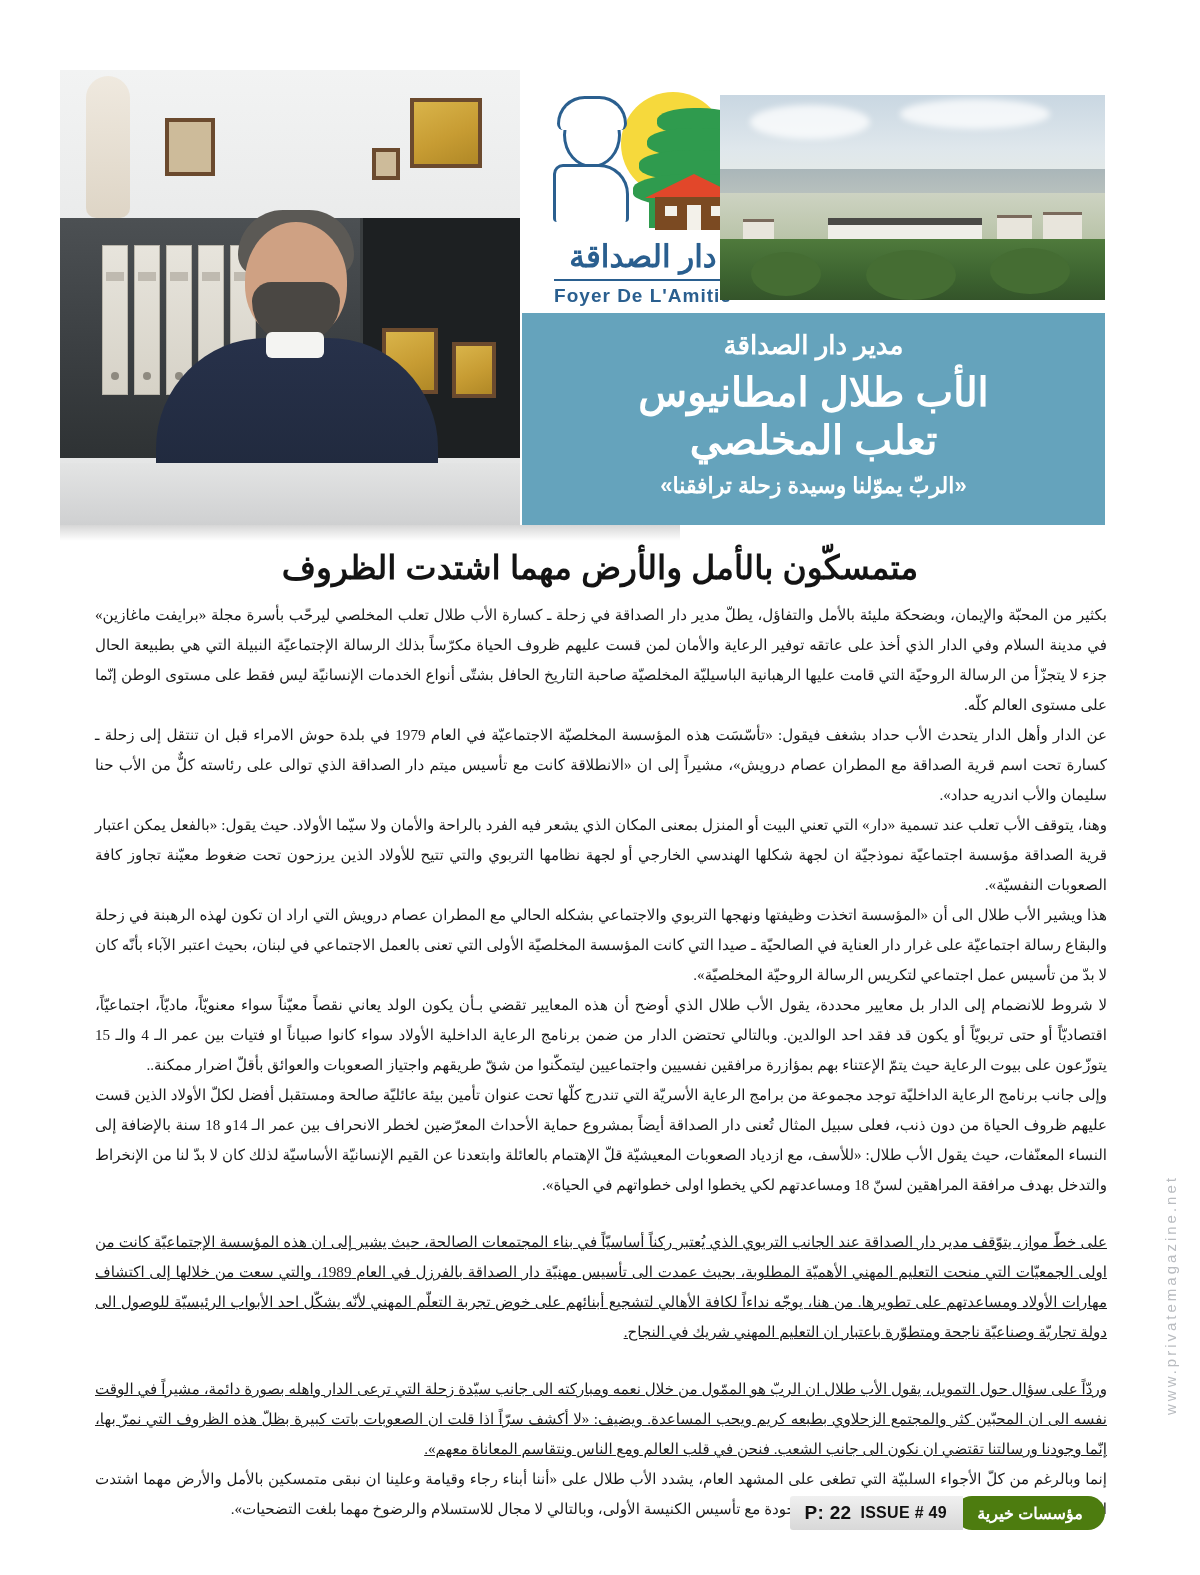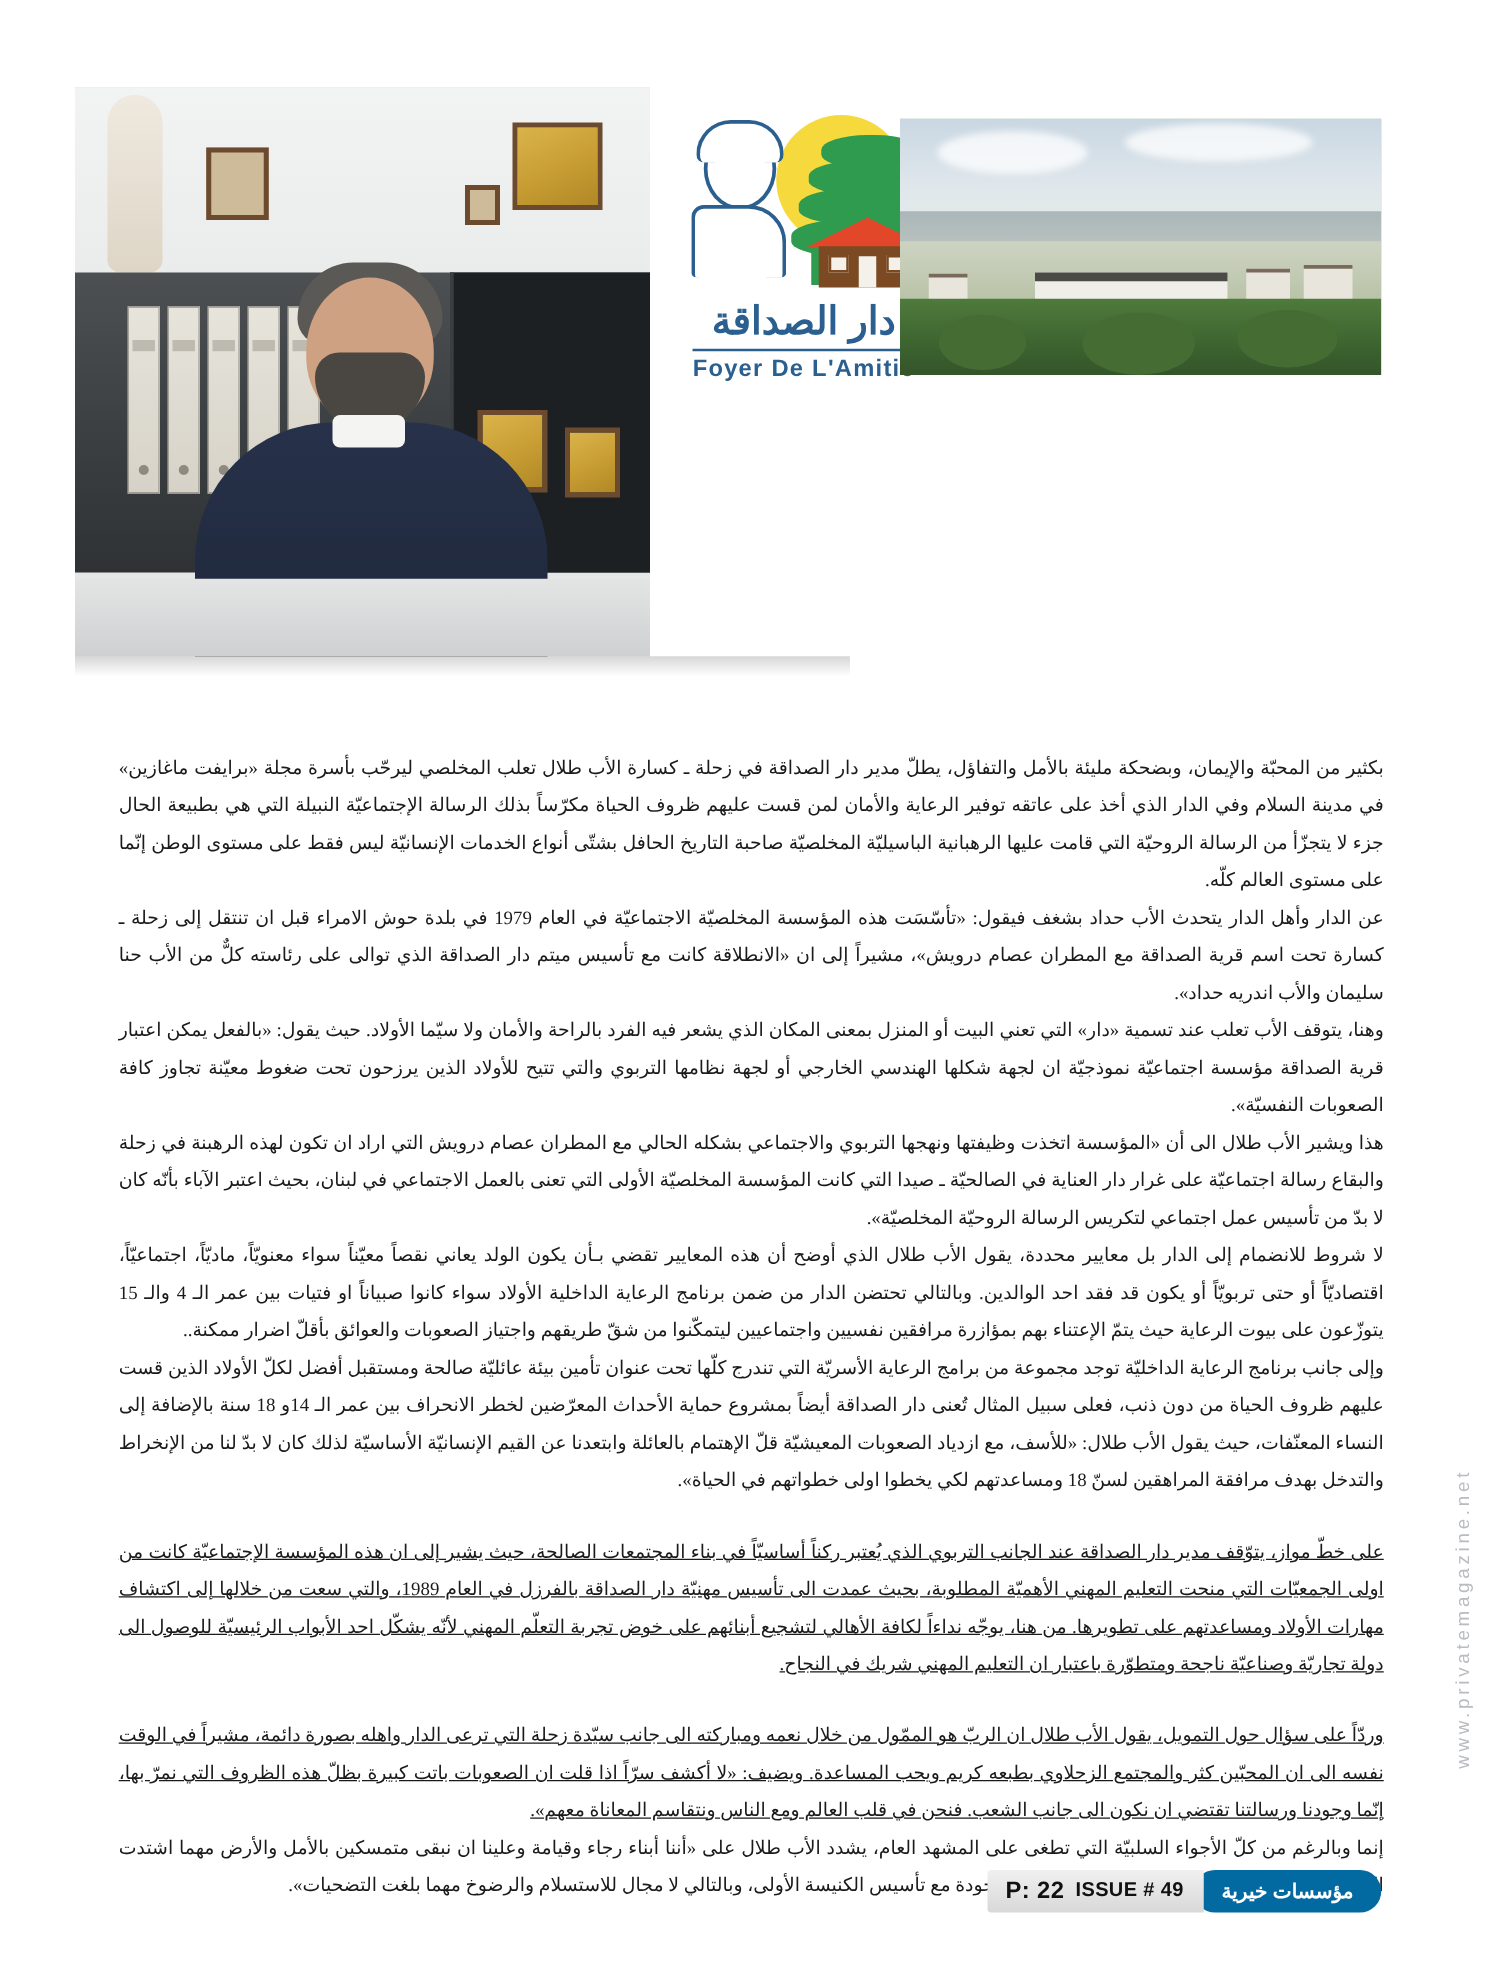--- a/index.html
+++ b/index.html
@@ -439,21 +439,21 @@
   }
   .footer-issue {
     font-size: 16px;
     font-weight: bold;
     letter-spacing: .3px;
   }
   .footer-tag {
     height: 34px;
     min-width: 118px;
     padding: 0 16px;
-    background: #0369a1;
+    background: #4d7c0f;
     color: #ffffff;
     border-radius: 17px;
     display: flex;
     align-items: center;
     justify-content: center;
     font-size: 16px;
     font-weight: bold;
     direction: rtl;
     margin-left: -8px;
   }
@@ -538,24 +538,31 @@
         <div class="bldg" style="left:72%;top:22%;width:9%;height:54%;"></div>
         <div class="bldg" style="left:84%;top:16%;width:10%;height:60%;"></div>
       </div>
       <div class="complex"></div>
       <div class="trees"></div>
       <div class="bush" style="left:8%;bottom:2%;width:70px;height:44px;"></div>
       <div class="bush" style="left:38%;bottom:0;width:90px;height:50px;"></div>
       <div class="bush" style="left:70%;bottom:3%;width:80px;height:46px;"></div>
     </div>
 
+    <div class="banner">
+      <div class="kicker">مدير دار الصداقة</div>
+      <div class="name">الأب طلال امطانيوس</div>
+      <div class="name2">تعلب المخلصي</div>
+      <div class="quote">«الربّ يموّلنا وسيدة زحلة ترافقنا»</div>
+    </div>
   </div>
 
   <div class="band-shadow"></div>
 
+  <div class="headline">متمسكّون بالأمل والأرض مهما اشتدت الظروف</div>
 
   <div class="article">
     <p>بكثير من المحبّة والإيمان، وبضحكة مليئة بالأمل والتفاؤل، يطلّ مدير دار الصداقة في زحلة ـ كسارة الأب طلال تعلب المخلصي ليرحّب بأسرة مجلة «برايفت ماغازين» في مدينة السلام وفي الدار الذي أخذ على عاتقه توفير الرعاية والأمان لمن قست عليهم ظروف الحياة مكرّساً بذلك الرسالة الإجتماعيّة النبيلة التي هي بطبيعة الحال جزء لا يتجزّأ من الرسالة الروحيّة التي قامت عليها الرهبانية الباسيليّة المخلصيّة صاحبة التاريخ الحافل بشتّى أنواع الخدمات الإنسانيّة ليس فقط على مستوى الوطن إنّما على مستوى العالم كلّه.</p>
     <p>عن الدار وأهل الدار يتحدث الأب حداد بشغف فيقول: «تأسّسَت هذه المؤسسة المخلصيّة الاجتماعيّة في العام 1979 في بلدة حوش الامراء قبل ان تنتقل إلى زحلة ـ كسارة تحت اسم قرية الصداقة مع المطران عصام درويش»، مشيراً إلى ان «الانطلاقة كانت مع تأسيس ميتم دار الصداقة الذي توالى على رئاسته كلٌّ من الأب حنا سليمان والأب اندريه حداد».</p>
     <p>وهنا، يتوقف الأب تعلب عند تسمية «دار» التي تعني البيت أو المنزل بمعنى المكان الذي يشعر فيه الفرد بالراحة والأمان ولا سيّما الأولاد. حيث يقول: «بالفعل يمكن اعتبار قرية الصداقة مؤسسة اجتماعيّة نموذجيّة ان لجهة شكلها الهندسي الخارجي أو لجهة نظامها التربوي والتي تتيح للأولاد الذين يرزحون تحت ضغوط معيّنة تجاوز كافة الصعوبات النفسيّة».</p>
     <p>هذا ويشير الأب طلال الى أن «المؤسسة اتخذت وظيفتها ونهجها التربوي والاجتماعي بشكله الحالي مع المطران عصام درويش التي اراد ان تكون لهذه الرهبنة في زحلة والبقاع رسالة اجتماعيّة على غرار دار العناية في الصالحيّة ـ صيدا التي كانت المؤسسة المخلصيّة الأولى التي تعنى بالعمل الاجتماعي في لبنان، بحيث اعتبر الآباء بأنّه كان لا بدّ من تأسيس عمل اجتماعي لتكريس الرسالة الروحيّة المخلصيّة».</p>
     <p>لا شروط للانضمام إلى الدار بل معايير محددة، يقول الأب طلال الذي أوضح أن هذه المعايير تقضي بـأن يكون الولد يعاني نقصاً معيّناً سواء معنويّاً، ماديّاً، اجتماعيّاً، اقتصاديّاً أو حتى تربويّاً أو يكون قد فقد احد الوالدين. وبالتالي تحتضن الدار من ضمن برنامج الرعاية الداخلية الأولاد سواء كانوا صبياناً او فتيات بين عمر الـ 4 والـ 15 يتوزّعون على بيوت الرعاية حيث يتمّ الإعتناء بهم بمؤازرة مرافقين نفسيين واجتماعيين ليتمكّنوا من شقّ طريقهم واجتياز الصعوبات والعوائق بأقلّ اضرار ممكنة..</p>
     <p>وإلى جانب برنامج الرعاية الداخليّة توجد مجموعة من برامج الرعاية الأسريّة التي تندرج كلّها تحت عنوان تأمين بيئة عائليّة صالحة ومستقبل أفضل لكلّ الأولاد الذين قست عليهم ظروف الحياة من دون ذنب، فعلى سبيل المثال تُعنى دار الصداقة أيضاً بمشروع حماية الأحداث المعرّضين لخطر الانحراف بين عمر الـ 14و 18 سنة بالإضافة إلى النساء المعنّفات، حيث يقول الأب طلال: «للأسف، مع ازدياد الصعوبات المعيشيّة قلّ الإهتمام بالعائلة وابتعدنا عن القيم الإنسانيّة الأساسيّة لذلك كان لا بدّ لنا من الإنخراط والتدخل بهدف مرافقة المراهقين لسنّ 18 ومساعدتهم لكي يخطوا اولى خطواتهم في الحياة».</p>
     <p class="gap">على خطّ مواز، يتوّقف مدير دار الصداقة عند الجانب التربوي الذي يُعتبر ركناً أساسيّاً في بناء المجتمعات الصالحة، حيث يشير إلى ان هذه المؤسسة الإجتماعيّة كانت من اولى الجمعيّات التي منحت التعليم المهني الأهميّة المطلوبة، بحيث عمدت الى تأسيس مهنيّة دار الصداقة بالفرزل في العام 1989، والتي سعت من خلالها إلى اكتشاف مهارات الأولاد ومساعدتهم على تطويرها. من هنا، يوجّه نداءاً لكافة الأهالي لتشجيع أبنائهم على خوض تجربة التعلّم المهني لأنّه يشكّل احد الأبواب الرئيسيّة للوصول الى دولة تجاريّة وصناعيّة ناجحة ومتطوّرة باعتبار ان التعليم المهني شريك في النجاح.</p>
     <p class="gap">وردّاً على سؤال حول التمويل، يقول الأب طلال ان الربّ هو الممّول من خلال نعمه ومباركته الى جانب سيّدة زحلة التي ترعى الدار واهله بصورة دائمة، مشيراً في الوقت نفسه الى ان المحبّين كثر والمجتمع الزحلاوي بطبعه كريم ويحب المساعدة. ويضيف: «لا أكشف سرّاً اذا قلت ان الصعوبات باتت كبيرة بظلّ هذه الظروف التي نمرّ بها، إنّما وجودنا ورسالتنا تقتضي ان نكون الى جانب الشعب. فنحن في قلب العالم ومع الناس ونتقاسم المعاناة معهم».</p>

